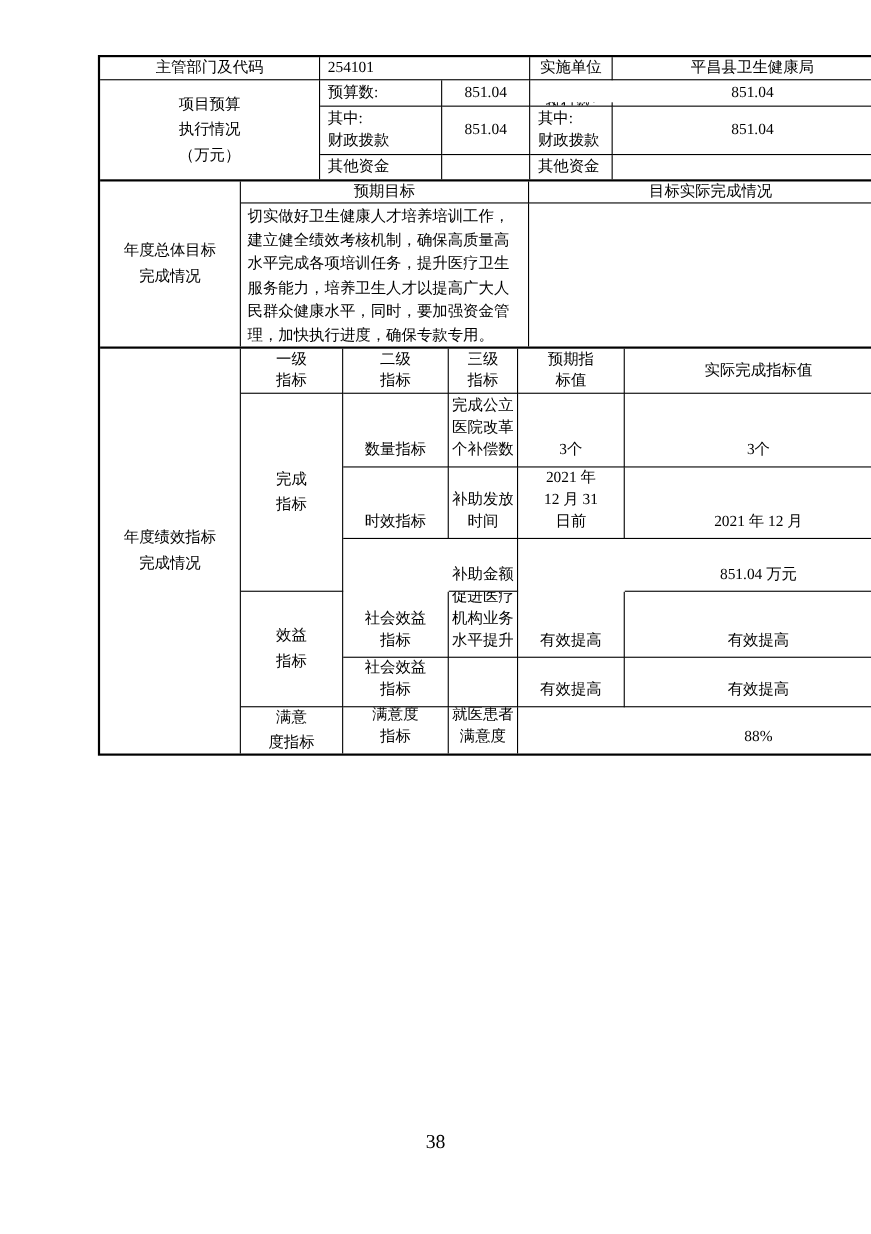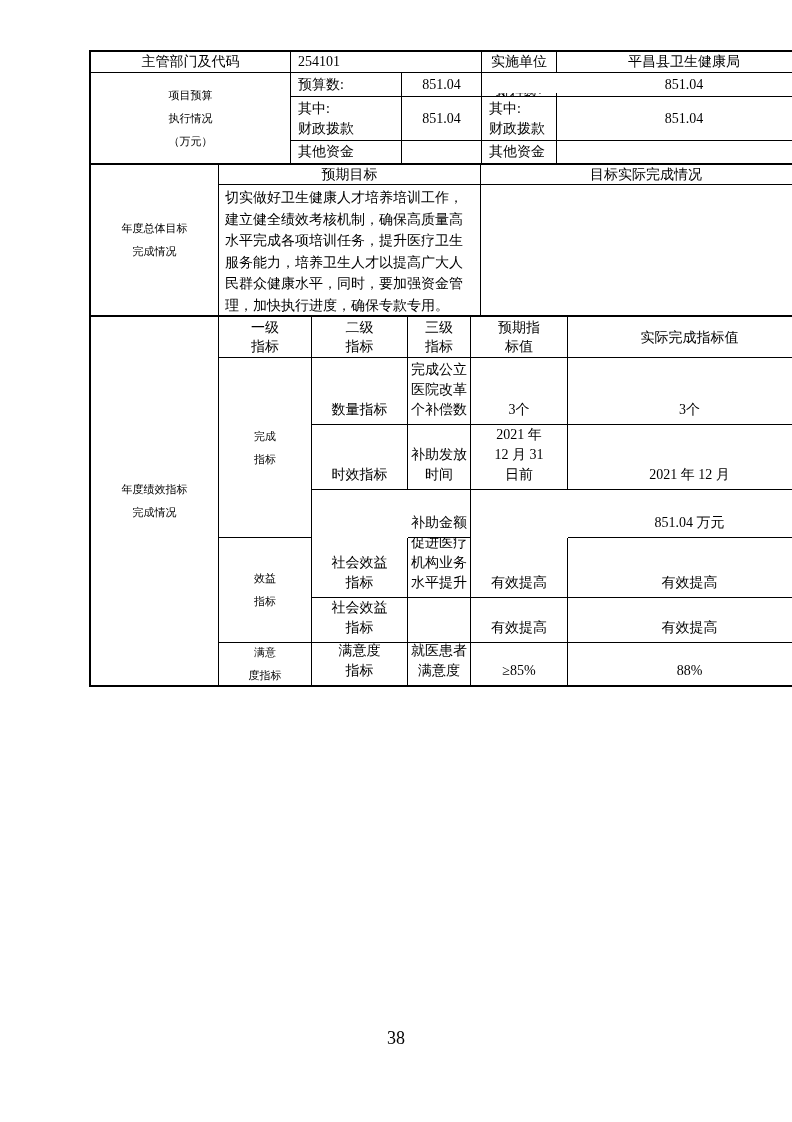--- a/index.html
+++ b/index.html
@@ -19,21 +19,21 @@
   .cell{
     border-right:1px solid #000;border-bottom:1px solid #000;
     display:flex;align-items:center;justify-content:center;
     text-align:center;white-space:pre-line;overflow:hidden;
     font-size:14px;line-height:20px;box-sizing:border-box;
   }
   .no-r{border-right:none;}
   .no-b{border-bottom:none;}
   .left{justify-content:flex-start;text-align:left;padding-left:7px;}
   .vbottom{align-items:flex-end;padding-bottom:4px;}
-  .biglabel{font-size:11px;line-height:23px;}
+  .biglabel{font-size:14px;line-height:23px;}
   .para{
     align-items:flex-start;justify-content:flex-start;text-align:left;
     padding:2px 6px 0 6px;line-height:21.6px;font-size:14px;
   }
   .hdr{line-height:19px;}
   .page-number{
     position:absolute;top:1028px;left:0;width:792px;
     text-align:center;font-size:18px;
   }
 </style>
@@ -128,19 +128,18 @@
     <div class="cell vbottom" style="grid-row:6;grid-column:4;"></div>
     <div class="cell vbottom" style="grid-row:6;grid-column:5;">有效提高</div>
     <div class="cell vbottom no-r" style="grid-row:6;grid-column:6;">有效提高</div>
 
     <div class="cell no-b biglabel" style="grid-row:7;grid-column:2;">满意
 度指标</div>
     <div class="cell vbottom no-b" style="grid-row:7;grid-column:3;">满意度
 指标</div>
     <div class="cell vbottom no-b" style="grid-row:7;grid-column:4;">就医患者
 满意度</div>
-    <div class="cell vbottom no-b" style="grid-row:7;grid-column:5;">≥85%</div>
     <div class="cell vbottom no-r no-b" style="grid-row:7;grid-column:6;">88%</div>
   </div>
 
 </div>
 
 <div class="page-number">38</div>
 
 </body></html>

